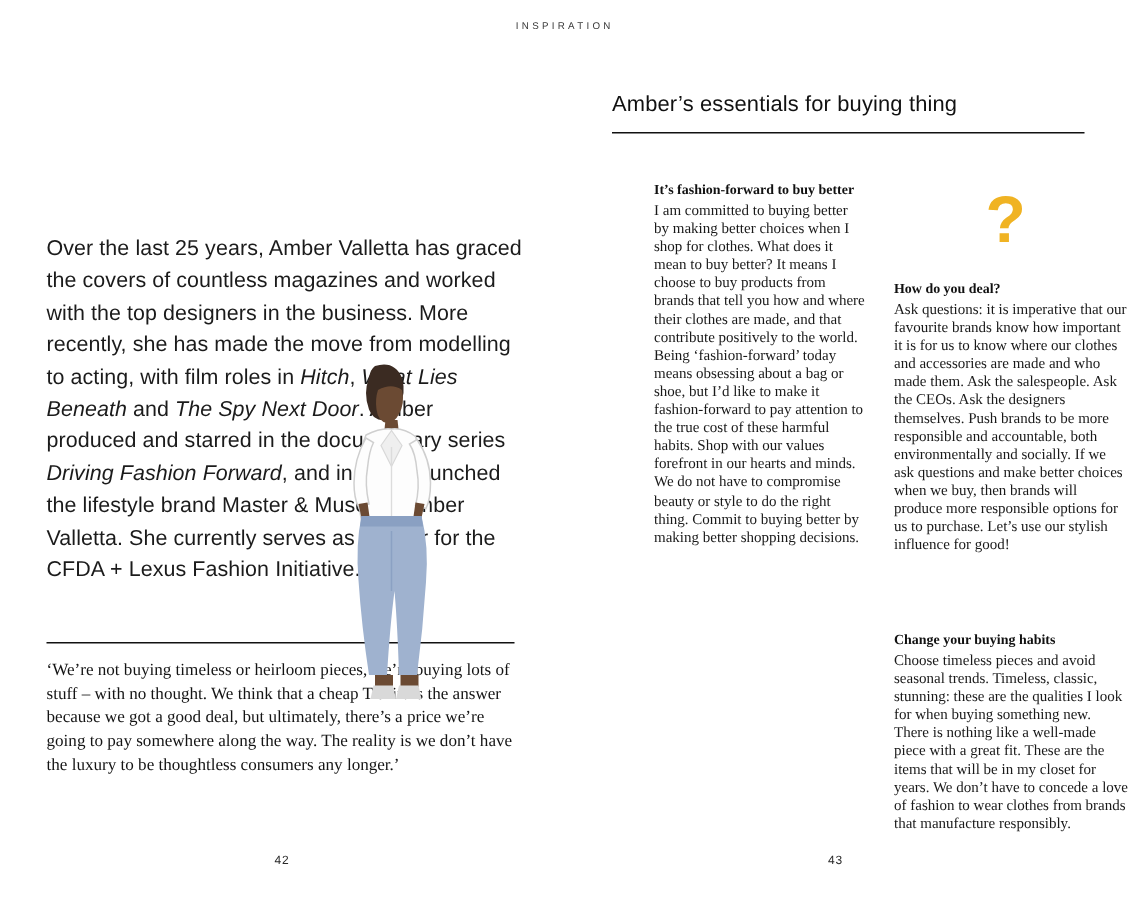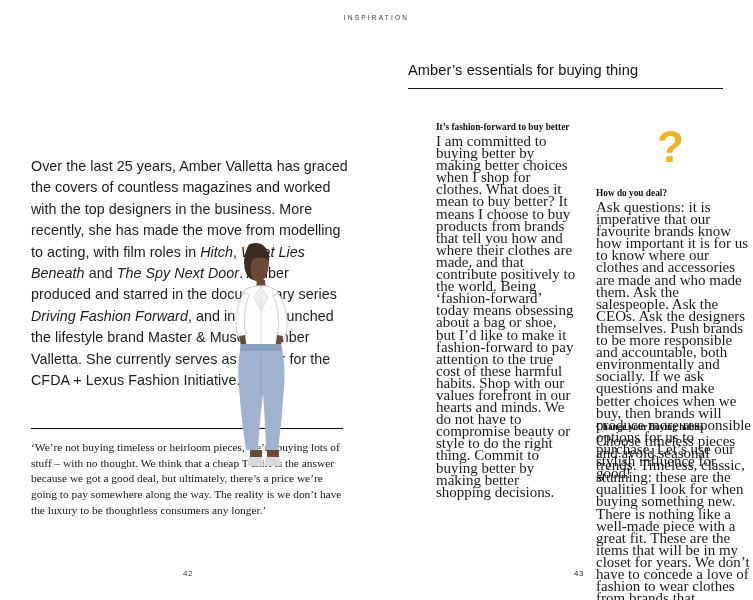--- a/index.html
+++ b/index.html
@@ -118,21 +118,21 @@
     font-family: "Liberation Serif", serif;
     font-weight: bold;
     font-size: 9.3px;
     line-height: 12px;
     color: #111;
     margin-bottom: 2px;
   }
 
   .body-text {
     font-family: "Liberation Serif", serif;
-    font-size: 15px;
+    font-size: 10px;
     line-height: 12.1px;
     color: #191919;
     text-align: left;
   }
 
   .qmark {
     position: absolute;
     left: 221px;
     top: 6px;
     font-family: "Liberation Sans", sans-serif;
@@ -159,21 +159,21 @@
   
   .folio {
     position: absolute;
     bottom: 22px;
     font-family: "Liberation Sans", sans-serif;
     font-size: 8px;
     color: #2a2a2a;
     letter-spacing: 0.6px;
   }
   .folio-left { left: 183px; }
-  .folio-right { left: 574px; }
+  .folio-right { left: 552px; }
 
   
   .illus {
     position: absolute;
     left: 200px;
     top: 238px;
     width: 118px;
     height: 300px;
   }
 </style>

